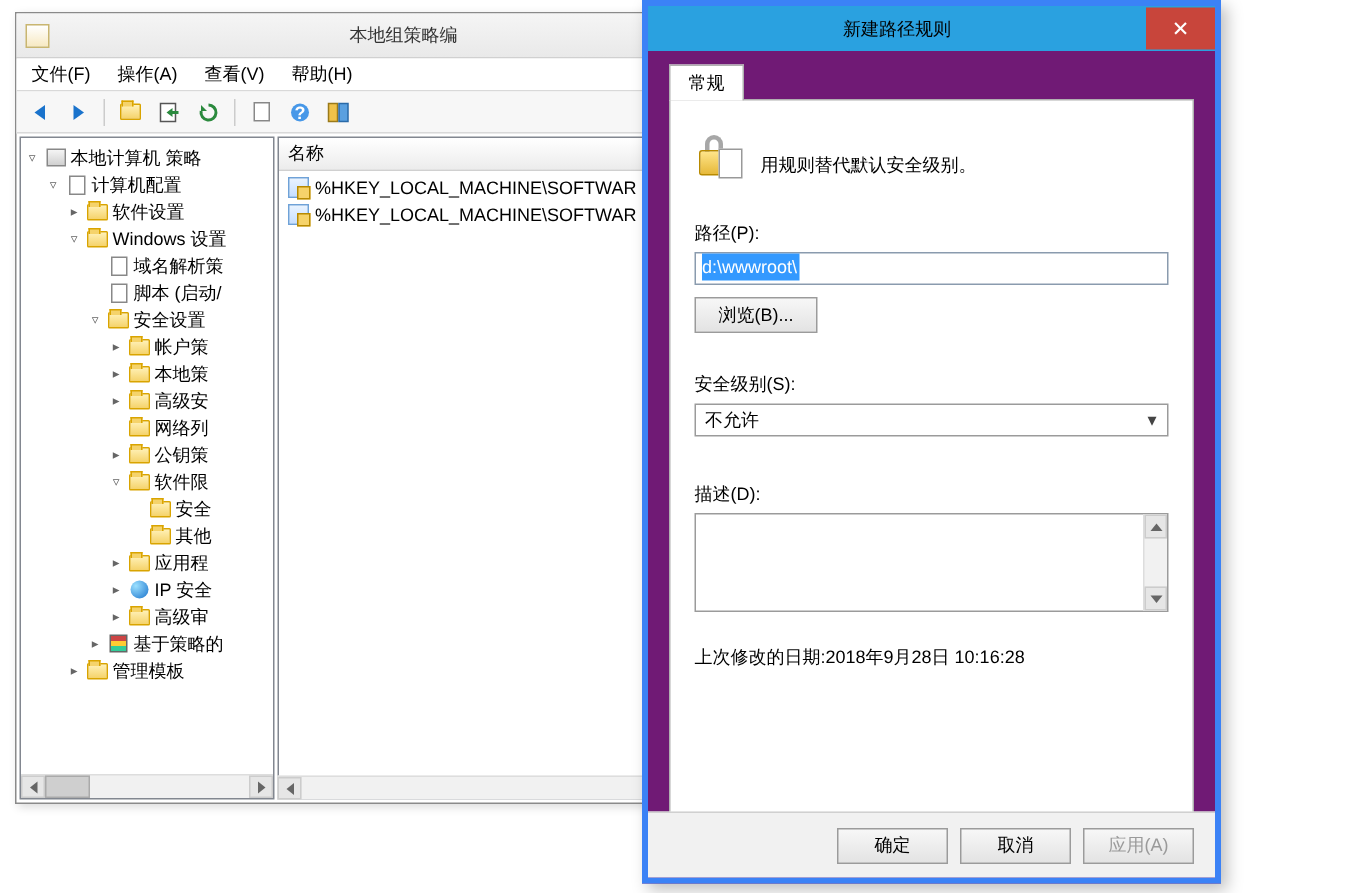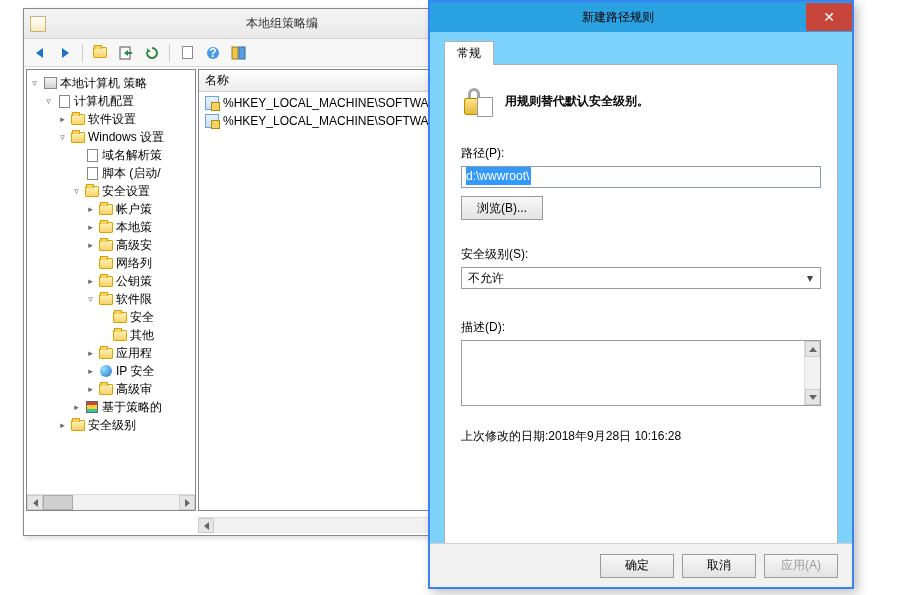--- a/index.html
+++ b/index.html
@@ -1,19 +1,19 @@
 <!DOCTYPE html>
 <html><head>
 <meta charset="utf-8">
 <style>
 * { box-sizing: border-box; margin: 0; padding: 0; font-family: "Microsoft YaHei", "Segoe UI", Tahoma, sans-serif; font-size: 12px; }
 body { background: #fff; width: 908px; height: 595px; overflow: hidden; position: relative; }
 
 
-.mmc-window { position: absolute; left: 23px; top: 8px; width: 704px; height: 528px; border: 1px solid #8a8a8a; background: #fff; box-shadow: 2px 2px 6px rgba(0,0,0,0.15); }
+.mmc-window { position: absolute; left: 10px; top: 8px; width: 704px; height: 528px; border: 1px solid #8a8a8a; background: #fff; box-shadow: 2px 2px 6px rgba(0,0,0,0.15); }
 .mmc-title { height: 30px; background: linear-gradient(#f5f5f5,#e9e9e9); display:flex; align-items:center; padding:0 6px; border-bottom:1px solid #d0d0d0; }
 .mmc-title-icon { width:16px; height:16px; background: linear-gradient(#fff,#f7e9c2); border:1px solid #c9b670; margin-right: 200px; }
 .mmc-title-text { flex:0 0 auto; color:#333; }
 
 .mmc-menu { height:22px; border-bottom:1px solid #d9d9d9; display:flex; align-items:center; gap:10px; padding:0 6px; background:#fff; }
 .mmc-menu span { padding:1px 4px; cursor:default; }
 
 .mmc-toolbar { height:28px; border-bottom:1px solid #d9d9d9; display:flex; align-items:center; gap:4px; padding:0 4px; background:#f7f7f7; }
 .tb-btn { width:22px; height:22px; display:flex; align-items:center; justify-content:center; border:1px solid transparent; }
 .arrow-left { width:0; height:0; border-top:5px solid transparent; border-bottom:5px solid transparent; border-right:7px solid #1a73cc; }
@@ -42,32 +42,32 @@
 .h-scroll-track { flex:1; position:relative; }
 .h-scroll-thumb { position:absolute; left:0; top:0; bottom:0; width:30px; background:#cfcfcf; border:1px solid #aaa; }
 
 .list-header { height:22px; background:linear-gradient(#fff,#ececec); border-bottom:1px solid #d0d0d0; display:flex; align-items:center; padding:0 6px; }
 .list-body { padding:2px; }
 .list-row { display:flex; align-items:center; height:18px; gap:4px; padding-left:4px; }
 .reg-icon { width:14px; height:14px; background:linear-gradient(#e9f3ff,#c7dfff); border:1px solid #6fa2d8; position:relative; }
 .reg-icon::after { content:""; position:absolute; right:-2px; bottom:-2px; width:7px; height:7px; background:#f6d36a; border:1px solid #b88a00; }
 
 
-.dialog { position:absolute; left:428px; top:0; width:426px; height:589px; border:2px solid #3b82f6; background:#7dd3fc; box-shadow:4px 4px 10px rgba(0,0,0,0.25); }
+.dialog { position:absolute; left:428px; top:0; width:386px; height:589px; border:4px solid #3b82f6; background:#701a75; box-shadow:4px 4px 10px rgba(0,0,0,0.25); }
 .dlg-title { height:30px; background:#2aa1e0; color:#000; display:flex; align-items:center; }
 .dlg-title-text { flex:1; text-align:center; font-size:12px; color:#000; }
 .dlg-close { width:46px; height:28px; background:#c8453b; display:flex; align-items:center; justify-content:center; color:#fff; font-size:14px; }
 .dlg-close::before { content:"✕"; }
 
 .dlg-body { padding:8px 14px 0 14px; height: calc(100% - 30px - 44px); position:relative; }
 .tab-strip { display:flex; }
 .tab { border:1px solid #b0b0b0; border-bottom:none; padding:3px 12px; background:#fff; position:relative; top:1px; }
 .tab-content { border:1px solid #b0b0b0; padding:14px 16px; height: calc(100% - 22px); background:#fff; }
 
-.intro-row { display:flex; align-items:center; gap:12px; margin:6px 0 28px 0;font-weight:bold; }
+.intro-row { display:flex; align-items:flex-end; gap:12px; margin:6px 0 28px 0; }
 .lock-icon { width:32px; height:32px; position:relative; }
 .lock-body { position:absolute; left:3px; bottom:2px; width:20px; height:17px; background:linear-gradient(#ffe58a,#e6b93a); border:1px solid #b88a00; border-radius:2px; }
 .lock-shackle { position:absolute; left:7px; top:3px; width:12px; height:12px; border:3px solid #a7a7a7; border-bottom:none; border-radius:8px 8px 0 0; }
 .lock-sheet { position:absolute; right:0; bottom:0; width:16px; height:20px; background:#fff; border:1px solid #999; }
 
 .form-label { margin:6px 0 4px 0; }
 .path-input { width:100%; height:22px; border:1px solid #8a9bae; padding:2px 4px; color:#000; }
 .path-input .sel { background:#3399ff; color:#fff; padding:2px 2px 2px 0; }
 .browse-btn { margin-top:8px; width:82px; height:24px; border:1px solid #9b9b9b; background:linear-gradient(#f7f7f7,#e3e3e3); display:flex; align-items:center; justify-content:center; }
 
@@ -90,20 +90,26 @@
 .indent-0{padding-left:0} .indent-1{padding-left:14px} .indent-2{padding-left:28px} .indent-3{padding-left:42px} .indent-4{padding-left:56px} .indent-5{padding-left:70px}
 </style>
 </head>
 <body>
 
 <div class="mmc-window">
   <div class="mmc-title">
     <div class="mmc-title-icon"></div>
     <div class="mmc-title-text">本地组策略编</div>
   </div>
+  <div class="mmc-menu">
+    <span>文件(F)</span>
+    <span>操作(A)</span>
+    <span>查看(V)</span>
+    <span>帮助(H)</span>
+  </div>
   <div class="mmc-toolbar">
     <div class="tb-btn">
         <div class="arrow-left"></div>
       </div>
     <div class="tb-btn">
         <div class="arrow-right"></div>
       </div>
     <div class="tb-sep"></div>
     <div class="tb-btn">
         <div class="folder-icon"></div>
@@ -272,21 +278,21 @@
             <span class="tw-icon">
               <div class="chart-icon"></div>
             </span>
             <span>基于策略的</span>
           </div>
           <div class="tree-row indent-2">
             <span class="tw-toggle">▸</span>
             <span class="tw-icon">
               <div class="folder-icon"></div>
             </span>
-            <span>安全级别</span>
+            <span>管理模板</span>
           </div>
         </div>
       <div class="h-scroll">
         <div class="h-scroll-btn">
             <div class="h-scroll-tri-l"></div>
           </div>
         <div class="h-scroll-track">
             <div class="h-scroll-thumb"></div>
           </div>
         <div class="h-scroll-btn">

